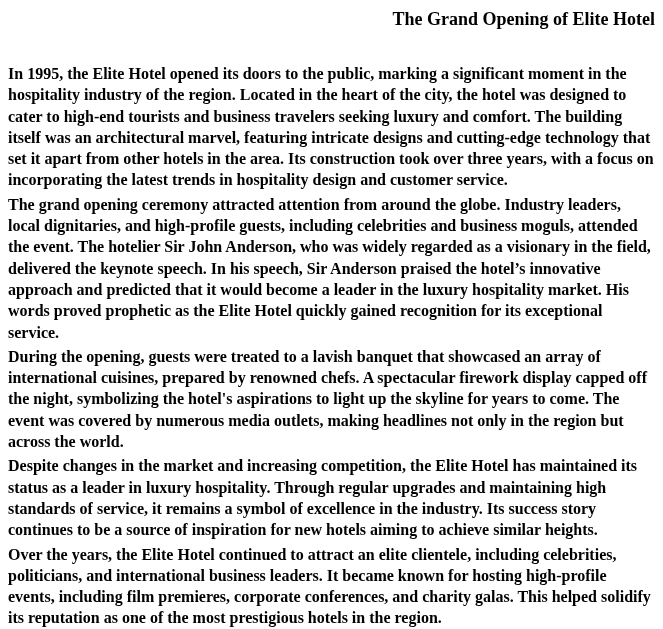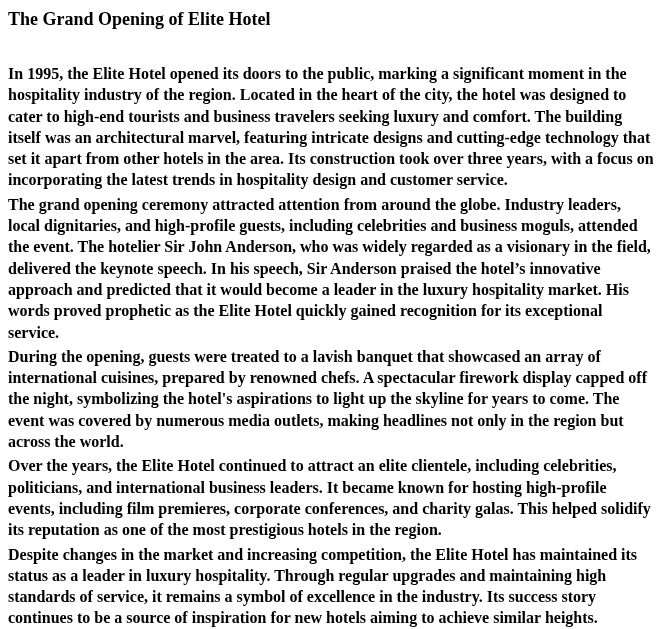--- a/index.html
+++ b/index.html
@@ -19,21 +19,21 @@
     padding: 0 8px;
     color: #000000;
     font-family: "Liberation Serif", "DejaVu Serif", serif;
     font-size: 16px;
     line-height: 21.3px;
   }
   .doc-title {
     font-family: "Liberation Serif", "DejaVu Serif", serif;
     font-size: 18px;
     font-weight: bold;
-    text-align: left;
+    text-align: right;
     line-height: 20px;
     margin: 9px 0 34px 0;
   }
   .para {
     margin: 0 0 3px 0;
     text-align: left;
     font-weight: bold;
   }
 </style>
 </head>
@@ -42,17 +42,17 @@
 <div class="page">
   <h1 class="doc-title">The Grand Opening of Elite Hotel</h1>
   <div>
 
       <p class="para">In 1995, the Elite Hotel opened its doors to the public, marking a significant moment in the hospitality industry of the region. Located in the heart of the city, the hotel was designed to cater to high-end tourists and business travelers seeking luxury and comfort. The building itself was an architectural marvel, featuring intricate designs and cutting-edge technology that set it apart from other hotels in the area. Its construction took over three years, with a focus on incorporating the latest trends in hospitality design and customer service.</p>
 
       <p class="para">The grand opening ceremony attracted attention from around the globe. Industry leaders, local dignitaries, and high-profile guests, including celebrities and business moguls, attended the event. The hotelier Sir John Anderson, who was widely regarded as a visionary in the field, delivered the keynote speech. In his speech, Sir Anderson praised the hotel’s innovative approach and predicted that it would become a leader in the luxury hospitality market. His words proved prophetic as the Elite Hotel quickly gained recognition for its exceptional service.</p>
 
       <p class="para">During the opening, guests were treated to a lavish banquet that showcased an array of international cuisines, prepared by renowned chefs. A spectacular firework display capped off the night, symbolizing the hotel's aspirations to light up the skyline for years to come. The event was covered by numerous media outlets, making headlines not only in the region but across the world.</p>
 
+      <p class="para">Despite changes in the market and increasing competition, the Elite Hotel has maintained its status as a leader in luxury hospitality. Through regular upgrades and maintaining high standards of service, it remains a symbol of excellence in the industry. Its success story continues to be a source of inspiration for new hotels aiming to achieve similar heights.</p>
+
       <p class="para">Over the years, the Elite Hotel continued to attract an elite clientele, including celebrities, politicians, and international business leaders. It became known for hosting high-profile events, including film premieres, corporate conferences, and charity galas. This helped solidify its reputation as one of the most prestigious hotels in the region.</p>
-
-      <p class="para">Despite changes in the market and increasing competition, the Elite Hotel has maintained its status as a leader in luxury hospitality. Through regular upgrades and maintaining high standards of service, it remains a symbol of excellence in the industry. Its success story continues to be a source of inspiration for new hotels aiming to achieve similar heights.</p>
     </div>
 </div>
 
 </body></html>

